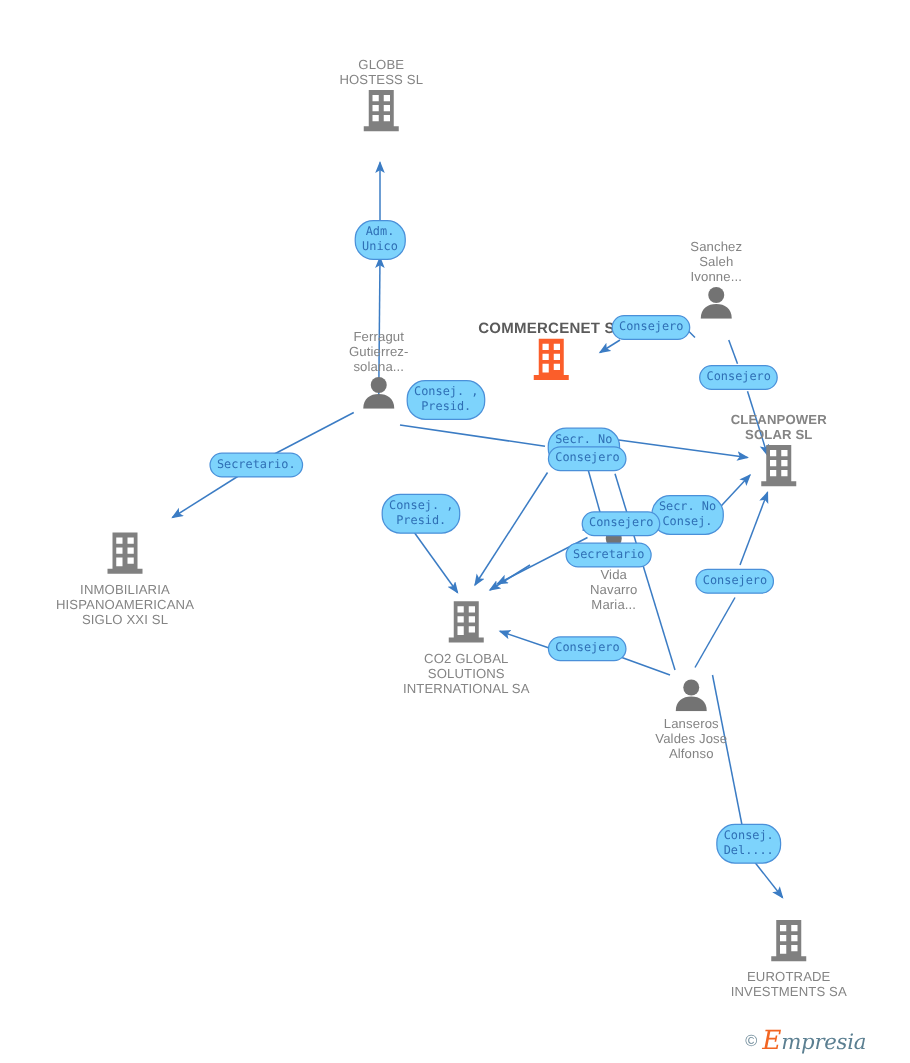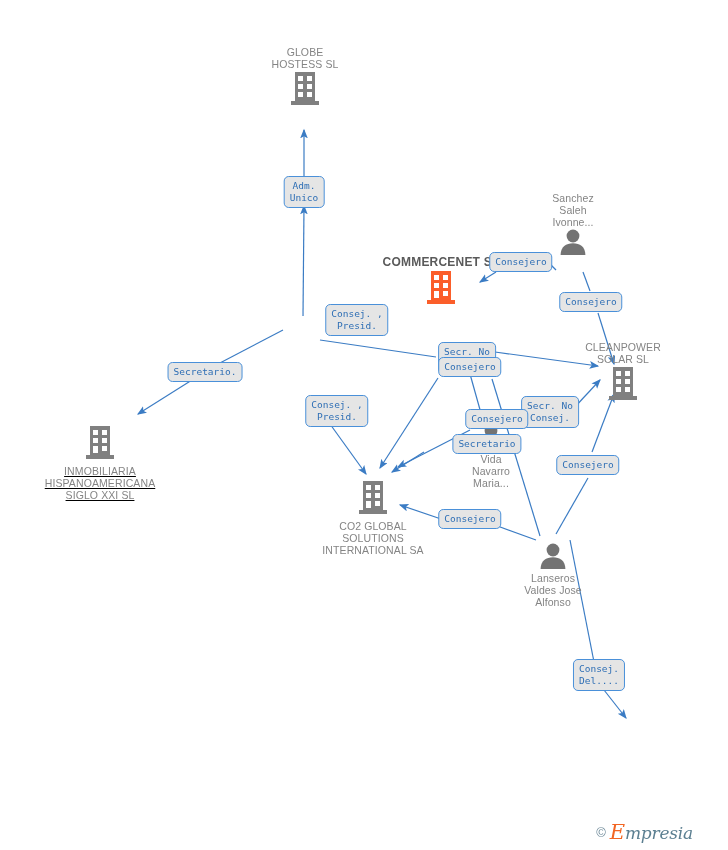--- a/index.html
+++ b/index.html
@@ -7,21 +7,21 @@
   #canvas{position:relative;width:701px;height:850px;overflow:hidden;background:#fff;}
   svg#edges{position:absolute;left:0;top:0;width:728px;height:850px;}
 
   .node{position:absolute;transform:translate(-50%,0);text-align:center;width:150px;}
   .node .glyph{display:block;line-height:1;}
   .node .caption{font-size:10.5px;color:#848484;line-height:12.2px;letter-spacing:0.1px;white-space:pre-line;}
   .node.company .caption{color:#848484;}
   .node.focus .title{font-size:12px;font-weight:bold;color:#5a5a5a;letter-spacing:0.2px;}
 
   .badge{position:absolute;transform:translate(-50%,-50%);
-    border:1.3px solid #4a90d9;border-radius:5px;background:#e5e5e5;
+    border:1.3px solid #4a90d9;border-radius:15px;background:#7dd3fc;
     color:#2f6fb5;font-size:9.5px;font-family:"DejaVu Sans Mono",monospace;
     padding:3px 5px;line-height:12px;text-align:center;white-space:pre-line;
     box-sizing:border-box;}
 
   .footer{position:absolute;right:8px;bottom:6px;display:flex;align-items:center;gap:4px;}
   .footer .copy{color:#6f8b9a;font-size:13px;}
   .footer .brand{font-family:"DejaVu Serif",serif;font-style:italic;font-size:17px;color:#5b7f91;letter-spacing:-0.2px;}
   .footer .brand b{color:#f26522;font-weight:normal;font-size:21px;}
 </style>
 </head>
@@ -81,20 +81,33 @@
         <rect x="10" y="14" width="5" height="5"></rect>
               <rect x="19" y="14" width="5" height="5"></rect>
         <rect x="10" y="22" width="5" height="5"></rect>
               <rect x="19" y="22" width="5" height="5"></rect>
             </g>
       </g>
         </svg>
     </span>
   </div>
 
+  <div class="node person" style="left:303px;top:264px;">
+    <div class="caption">Ferragut
+Gutierrez-
+solana...</div>
+    <span class="glyph">
+      <svg width="30" height="26" viewBox="0 0 30 26">
+          <g fill="#737373">
+        <circle cx="15" cy="7" r="6.4"></circle>
+            <path d="M2.6 26 C2.6 17.6 8.2 14.2 15 14.2 C21.8 14.2 27.4 17.6 27.4 26 Z"></path>
+      </g>
+        </svg>
+    </span>
+  </div>
 
   <div class="node company focus" style="left:441px;top:255px;">
     <div class="title">COMMERCENET SL</div>
     <span class="glyph">
       <svg width="34" height="38" viewBox="0 0 34 38">
           <g fill="#fb5e2a">
         <rect x="7" y="2" width="20" height="31"></rect>
             <rect x="3" y="31" width="28" height="4"></rect>
         <g fill="#ffffff">
               <rect x="10" y="6" width="5" height="5"></rect>
@@ -116,42 +129,42 @@
     <span class="glyph">
       <svg width="30" height="26" viewBox="0 0 30 26">
           <g fill="#737373">
         <circle cx="15" cy="7" r="6.4"></circle>
             <path d="M2.6 26 C2.6 17.6 8.2 14.2 15 14.2 C21.8 14.2 27.4 17.6 27.4 26 Z"></path>
       </g>
         </svg>
     </span>
   </div>
 
-  <div class="node company" style="left:623px;top:341px;">
+  <div class="node company" style="left:623px;top:330px;font-weight:bold;">
     <div class="caption">CLEANPOWER
 SOLAR SL</div>
     <span class="glyph">
       <svg width="34" height="38" viewBox="0 0 34 38">
           <g fill="#808080">
         <rect x="7" y="2" width="20" height="31"></rect>
             <rect x="3" y="31" width="28" height="4"></rect>
         <g fill="#ffffff">
               <rect x="10" y="6" width="5" height="5"></rect>
               <rect x="19" y="6" width="5" height="5"></rect>
         <rect x="10" y="14" width="5" height="5"></rect>
               <rect x="19" y="14" width="5" height="5"></rect>
         <rect x="10" y="22" width="5" height="5"></rect>
               <rect x="19" y="22" width="5" height="5"></rect>
             </g>
       </g>
         </svg>
     </span>
   </div>
 
-  <div class="node company" style="left:100px;top:424px;text-decoration:underline;">
+  <div class="node company" style="left:100px;top:424px;">
     <span class="glyph">
       <svg width="34" height="38" viewBox="0 0 34 38">
           <g fill="#808080">
         <rect x="7" y="2" width="20" height="31"></rect>
             <rect x="3" y="31" width="28" height="4"></rect>
         <g fill="#ffffff">
               <rect x="10" y="6" width="5" height="5"></rect>
               <rect x="19" y="6" width="5" height="5"></rect>
         <rect x="10" y="14" width="5" height="5"></rect>
               <rect x="19" y="14" width="5" height="5"></rect>
@@ -209,20 +222,40 @@
         <circle cx="15" cy="7" r="6.4"></circle>
             <path d="M2.6 26 C2.6 17.6 8.2 14.2 15 14.2 C21.8 14.2 27.4 17.6 27.4 26 Z"></path>
       </g>
         </svg>
     </span>
     <div class="caption">Lanseros
 Valdes Jose
 Alfonso</div>
   </div>
 
+  <div class="node company" style="left:631px;top:734px;">
+    <span class="glyph">
+      <svg width="34" height="38" viewBox="0 0 34 38">
+          <g fill="#808080">
+        <rect x="7" y="2" width="20" height="31"></rect>
+            <rect x="3" y="31" width="28" height="4"></rect>
+        <g fill="#ffffff">
+              <rect x="10" y="6" width="5" height="5"></rect>
+              <rect x="19" y="6" width="5" height="5"></rect>
+        <rect x="10" y="14" width="5" height="5"></rect>
+              <rect x="19" y="14" width="5" height="5"></rect>
+        <rect x="10" y="22" width="5" height="7"></rect>
+              <rect x="19" y="22" width="5" height="5"></rect>
+            </g>
+      </g>
+        </svg>
+    </span>
+    <div class="caption">EUROTRADE
+INVESTMENTS SA</div>
+  </div>
 
   <div class="badge" style="left:304px;top:192px;">Adm.
 Unico</div>
   <div class="badge" style="left:357px;top:320px;">Consej. ,
 Presid.</div>
   <div class="badge" style="left:205px;top:372px;">Secretario.</div>
   <div class="badge" style="left:337px;top:411px;">Consej. ,
 Presid.</div>
   <div class="badge" style="left:521px;top:262px;">Consejero</div>
   <div class="badge" style="left:591px;top:302px;">Consejero</div>

